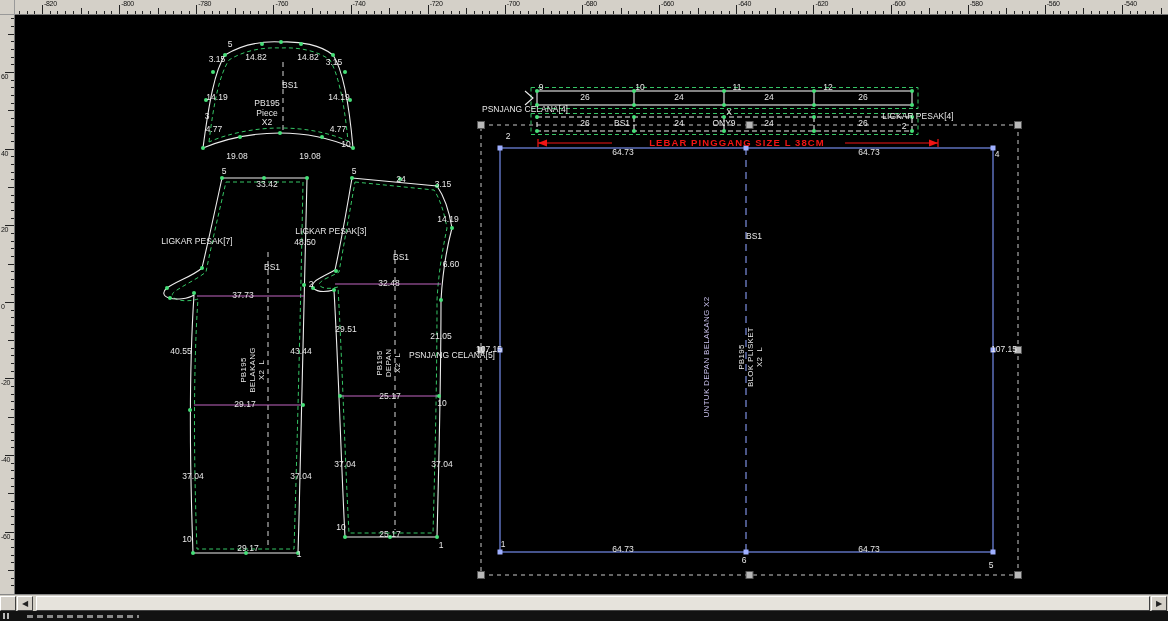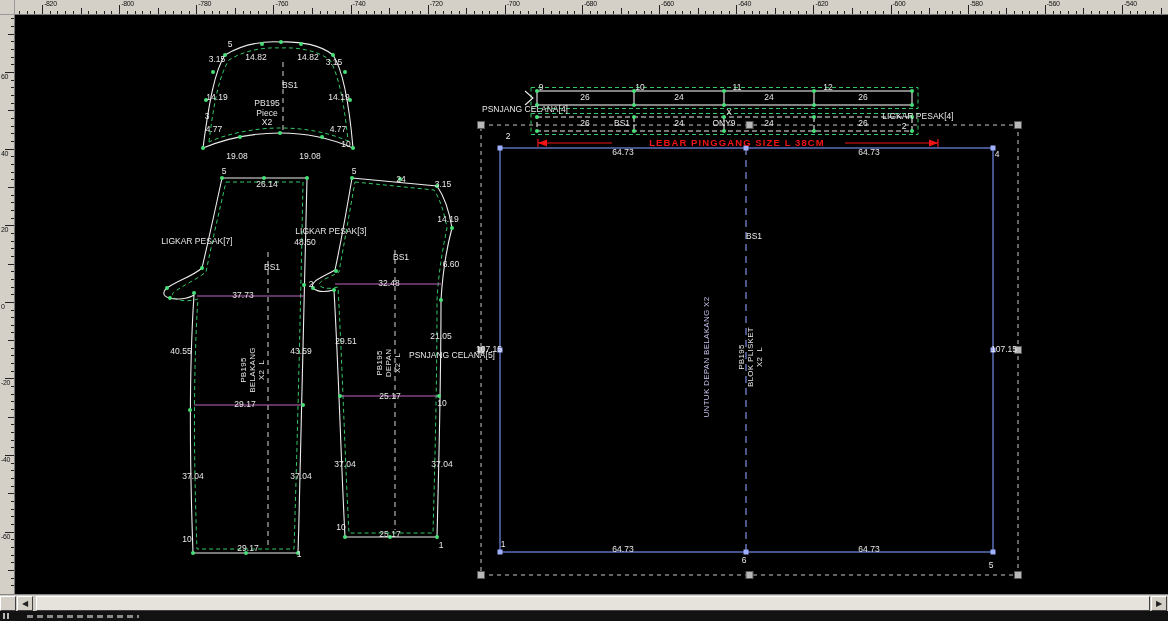--- a/index.html
+++ b/index.html
@@ -461,46 +461,46 @@
 X2</span>
         <span class="label" style="left: 217px; top: 98px;">14.19</span>
         <span class="label" style="left: 339px; top: 98px;">14.19</span>
         <span class="label" style="left: 207px; top: 117px;">3</span>
         <span class="label" style="left: 214px; top: 130px;">4.77</span>
         <span class="label" style="left: 338px; top: 130px;">4.77</span>
         <span class="label" style="left: 346px; top: 145px;">10</span>
         <span class="label" style="left: 237px; top: 157px;">19.08</span>
         <span class="label" style="left: 310px; top: 157px;">19.08</span>
         <span class="label" style="left: 224px; top: 172px;">5</span>
-        <span class="label" style="left: 267px; top: 185px;">26.14</span>
+        <span class="label" style="left: 267px; top: 185px;">33.42</span>
         <span class="label" style="left: 197px; top: 242px;">LIGKAR PESAK[7]</span>
         <span class="label" style="left: 305px; top: 243px;">48.50</span>
         <span class="label" style="left: 272px; top: 268px;">BS1</span>
         <span class="label" style="left: 311px; top: 285px;">2</span>
         <span class="label" style="left: 243px; top: 296px;">37.73</span>
         <span class="label" style="left: 181px; top: 352px;">40.55</span>
-        <span class="label" style="left: 301px; top: 352px;">43.59</span>
+        <span class="label" style="left: 301px; top: 352px;">43.44</span>
         <span class="label rot" style="left: 253px; top: 370px;">PB195
 BELAKANG
 X2  L</span>
         <span class="label" style="left: 245px; top: 405px;">29.17</span>
         <span class="label" style="left: 193px; top: 477px;">37.04</span>
         <span class="label" style="left: 301px; top: 477px;">37.04</span>
         <span class="label" style="left: 187px; top: 540px;">10</span>
         <span class="label" style="left: 248px; top: 549px;">29.17</span>
         <span class="label" style="left: 299px; top: 555px;">1</span>
         <span class="label" style="left: 354px; top: 172px;">5</span>
         <span class="label" style="left: 401px; top: 180px;">24</span>
         <span class="label" style="left: 443px; top: 185px;">3.15</span>
         <span class="label" style="left: 448px; top: 220px;">14.19</span>
         <span class="label" style="left: 331px; top: 232px;">LIGKAR PESAK[3]</span>
         <span class="label" style="left: 401px; top: 258px;">BS1</span>
         <span class="label" style="left: 451px; top: 265px;">6.60</span>
         <span class="label" style="left: 389px; top: 284px;">32.48</span>
-        <span class="label" style="left: 346px; top: 342px;">29.51</span>
+        <span class="label" style="left: 346px; top: 330px;">29.51</span>
         <span class="label" style="left: 441px; top: 337px;">21.05</span>
         <span class="label rot" style="left: 389px; top: 363px;">PB195
 DEPAN
 X2  L</span>
         <span class="label" style="left: 452px; top: 356px;">PSNJANG CELANA[5]</span>
         <span class="label" style="left: 390px; top: 397px;">25.17</span>
         <span class="label" style="left: 442px; top: 404px;">10</span>
         <span class="label" style="left: 345px; top: 465px;">37.04</span>
         <span class="label" style="left: 442px; top: 465px;">37.04</span>
         <span class="label" style="left: 341px; top: 528px;">10</span>

